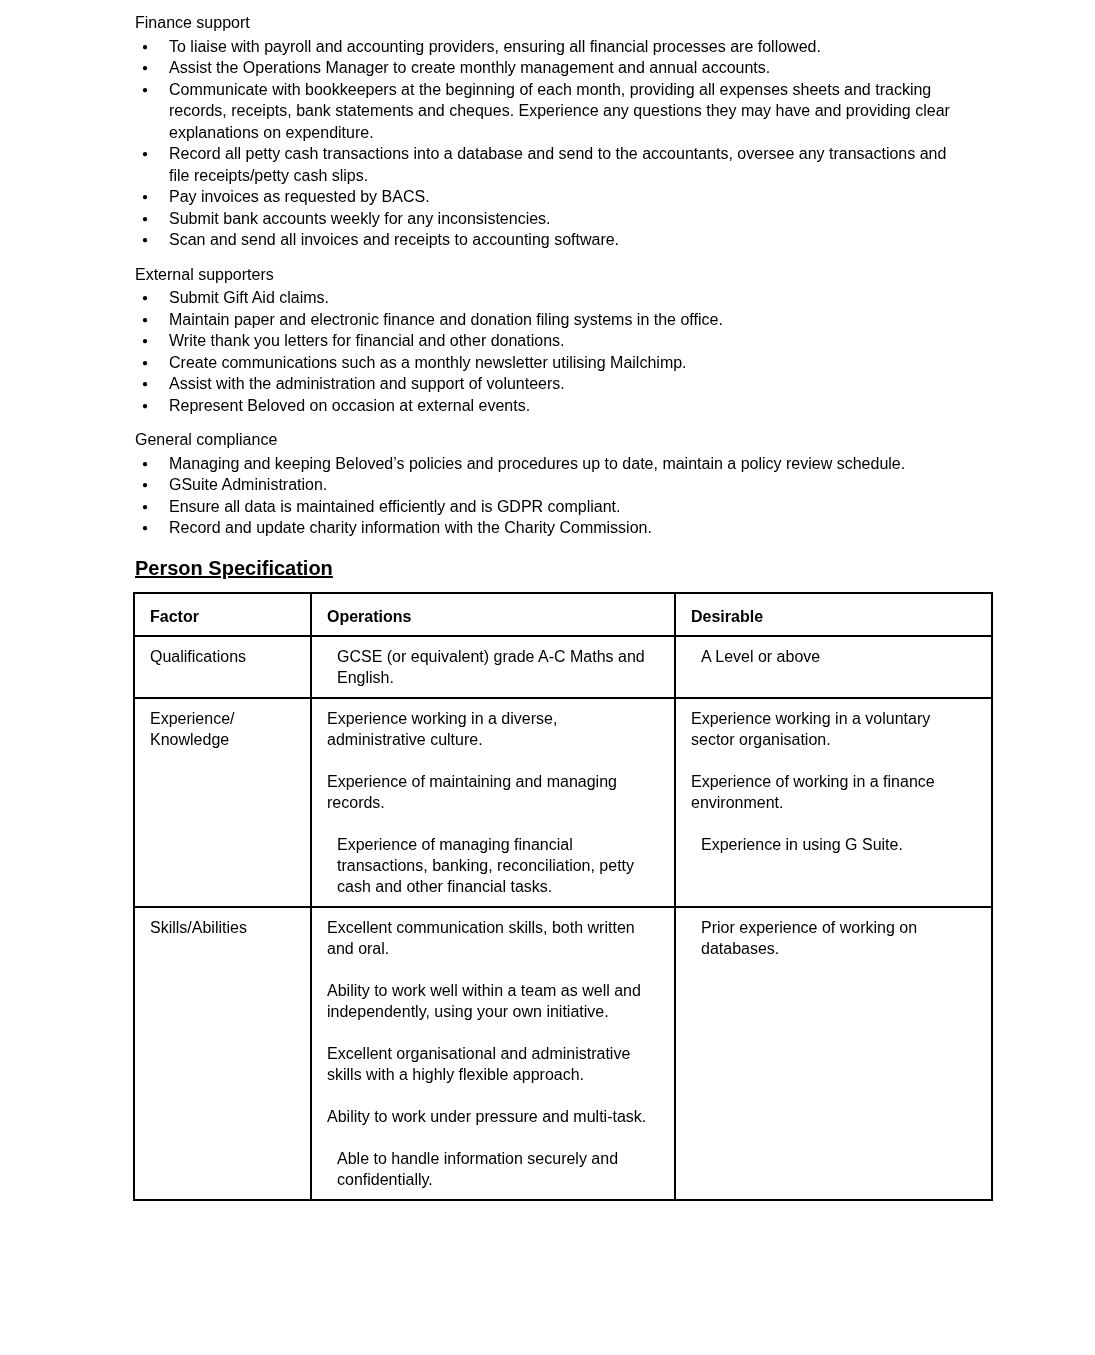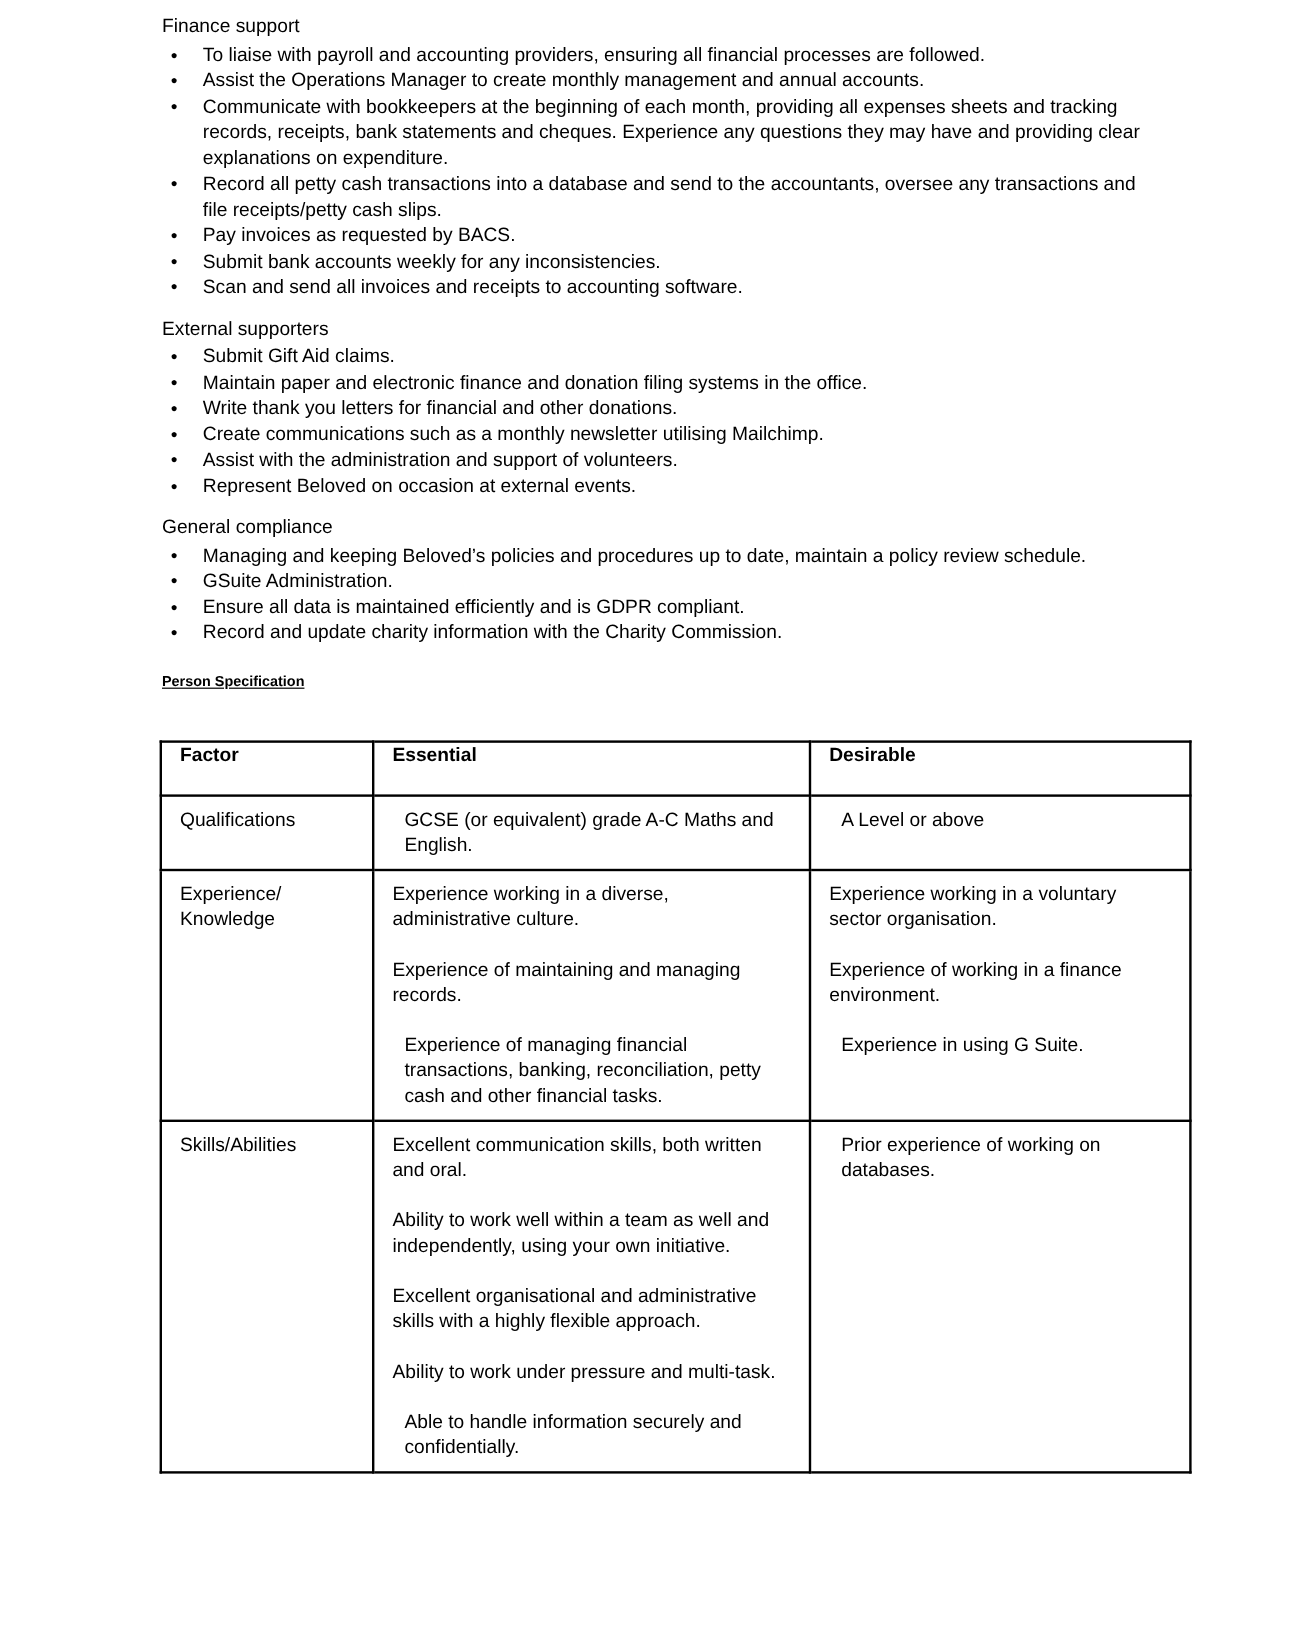--- a/index.html
+++ b/index.html
@@ -41,25 +41,25 @@
   .section li::before {
     content: "\25CF";
     position: absolute;
     left: 5px;
     top: 0;
     font-size: 10px;
     line-height: 21.5px;
   }
   
   .ps-heading {
-    font-size: 12px;
+    font-size: 20px;
     line-height: 21.5px;
     font-weight: bold;
     text-decoration: underline;
-    margin: 19px 0 38px 0;
+    margin: 19px 0 13px 0;
   }
   
   table.spec-table {
     border-collapse: collapse;
     table-layout: fixed;
     width: 858px;
     margin-left: -2px;
   }
   .spec-table col.c1 { width: 177px; }
   .spec-table col.c2 { width: 364px; }
@@ -69,23 +69,23 @@
     vertical-align: top;
     text-align: left;
     font-size: 16px;
     line-height: 21px;
     padding: 9px 15px 9px 15px;
     box-sizing: border-box;
     overflow: hidden;
   }
   .spec-table th {
     font-weight: bold;
-    padding-top: 0;
+    padding-top: 12px;
     padding-bottom: 8px;
-    height: 45px;
+    height: 35px;
   }
   .spec-table td p {
     margin: 0 0 21px 0;
   }
   .spec-table td p:last-child {
     margin-bottom: 0;
     margin-left: 10px;
   }
   .factor-cell {
     white-space: pre-line;
@@ -134,21 +134,21 @@
 
   <table class="spec-table">
     <colgroup>
         <col class="c1">
         <col class="c2">
         <col class="c3">
       </colgroup>
     <thead>
       <tr id="spec-head-row">
           <th>Factor</th>
-          <th>Essential</th>
+          <th>Operations</th>
           <th>Desirable</th>
         </tr>
     </thead>
     <tbody id="spec-body">
         <tr>
           <td class="factor-cell">Qualifications</td>
           <td>
             <p>GCSE (or equivalent) grade A-C Maths and English.</p>
           </td>
           <td>

